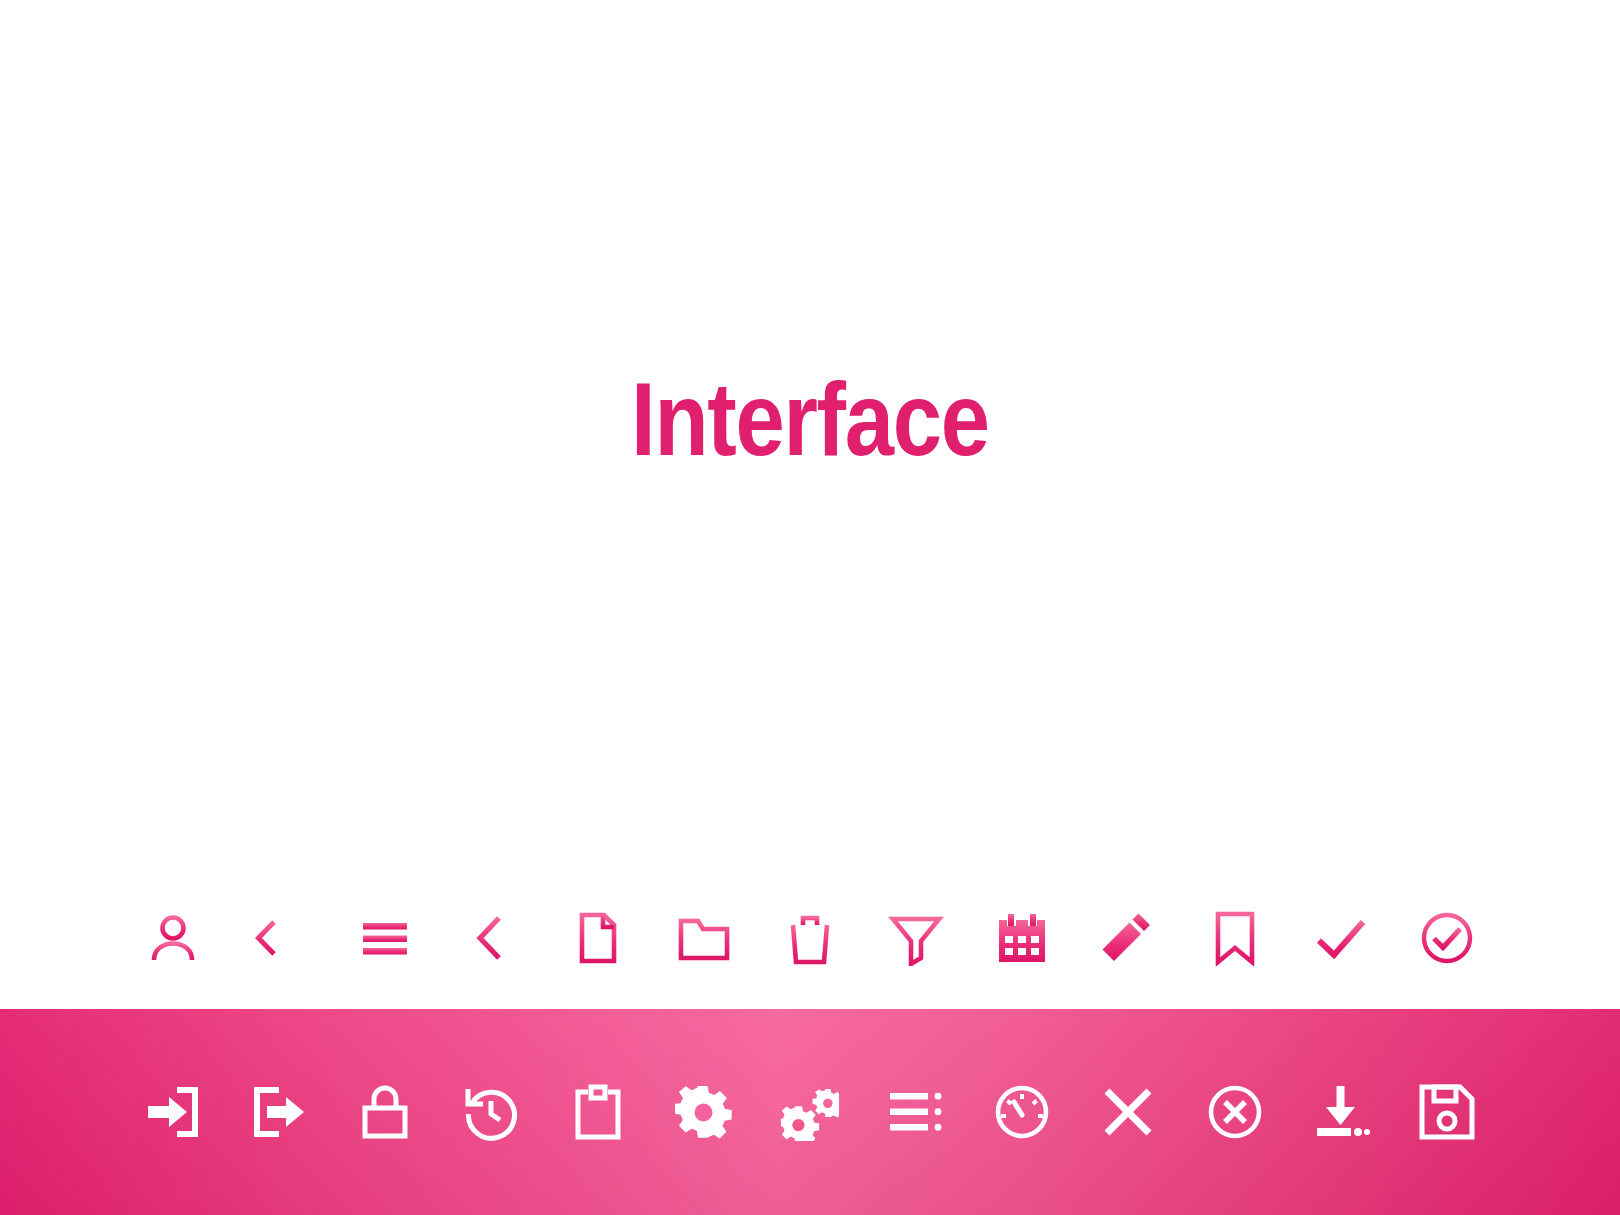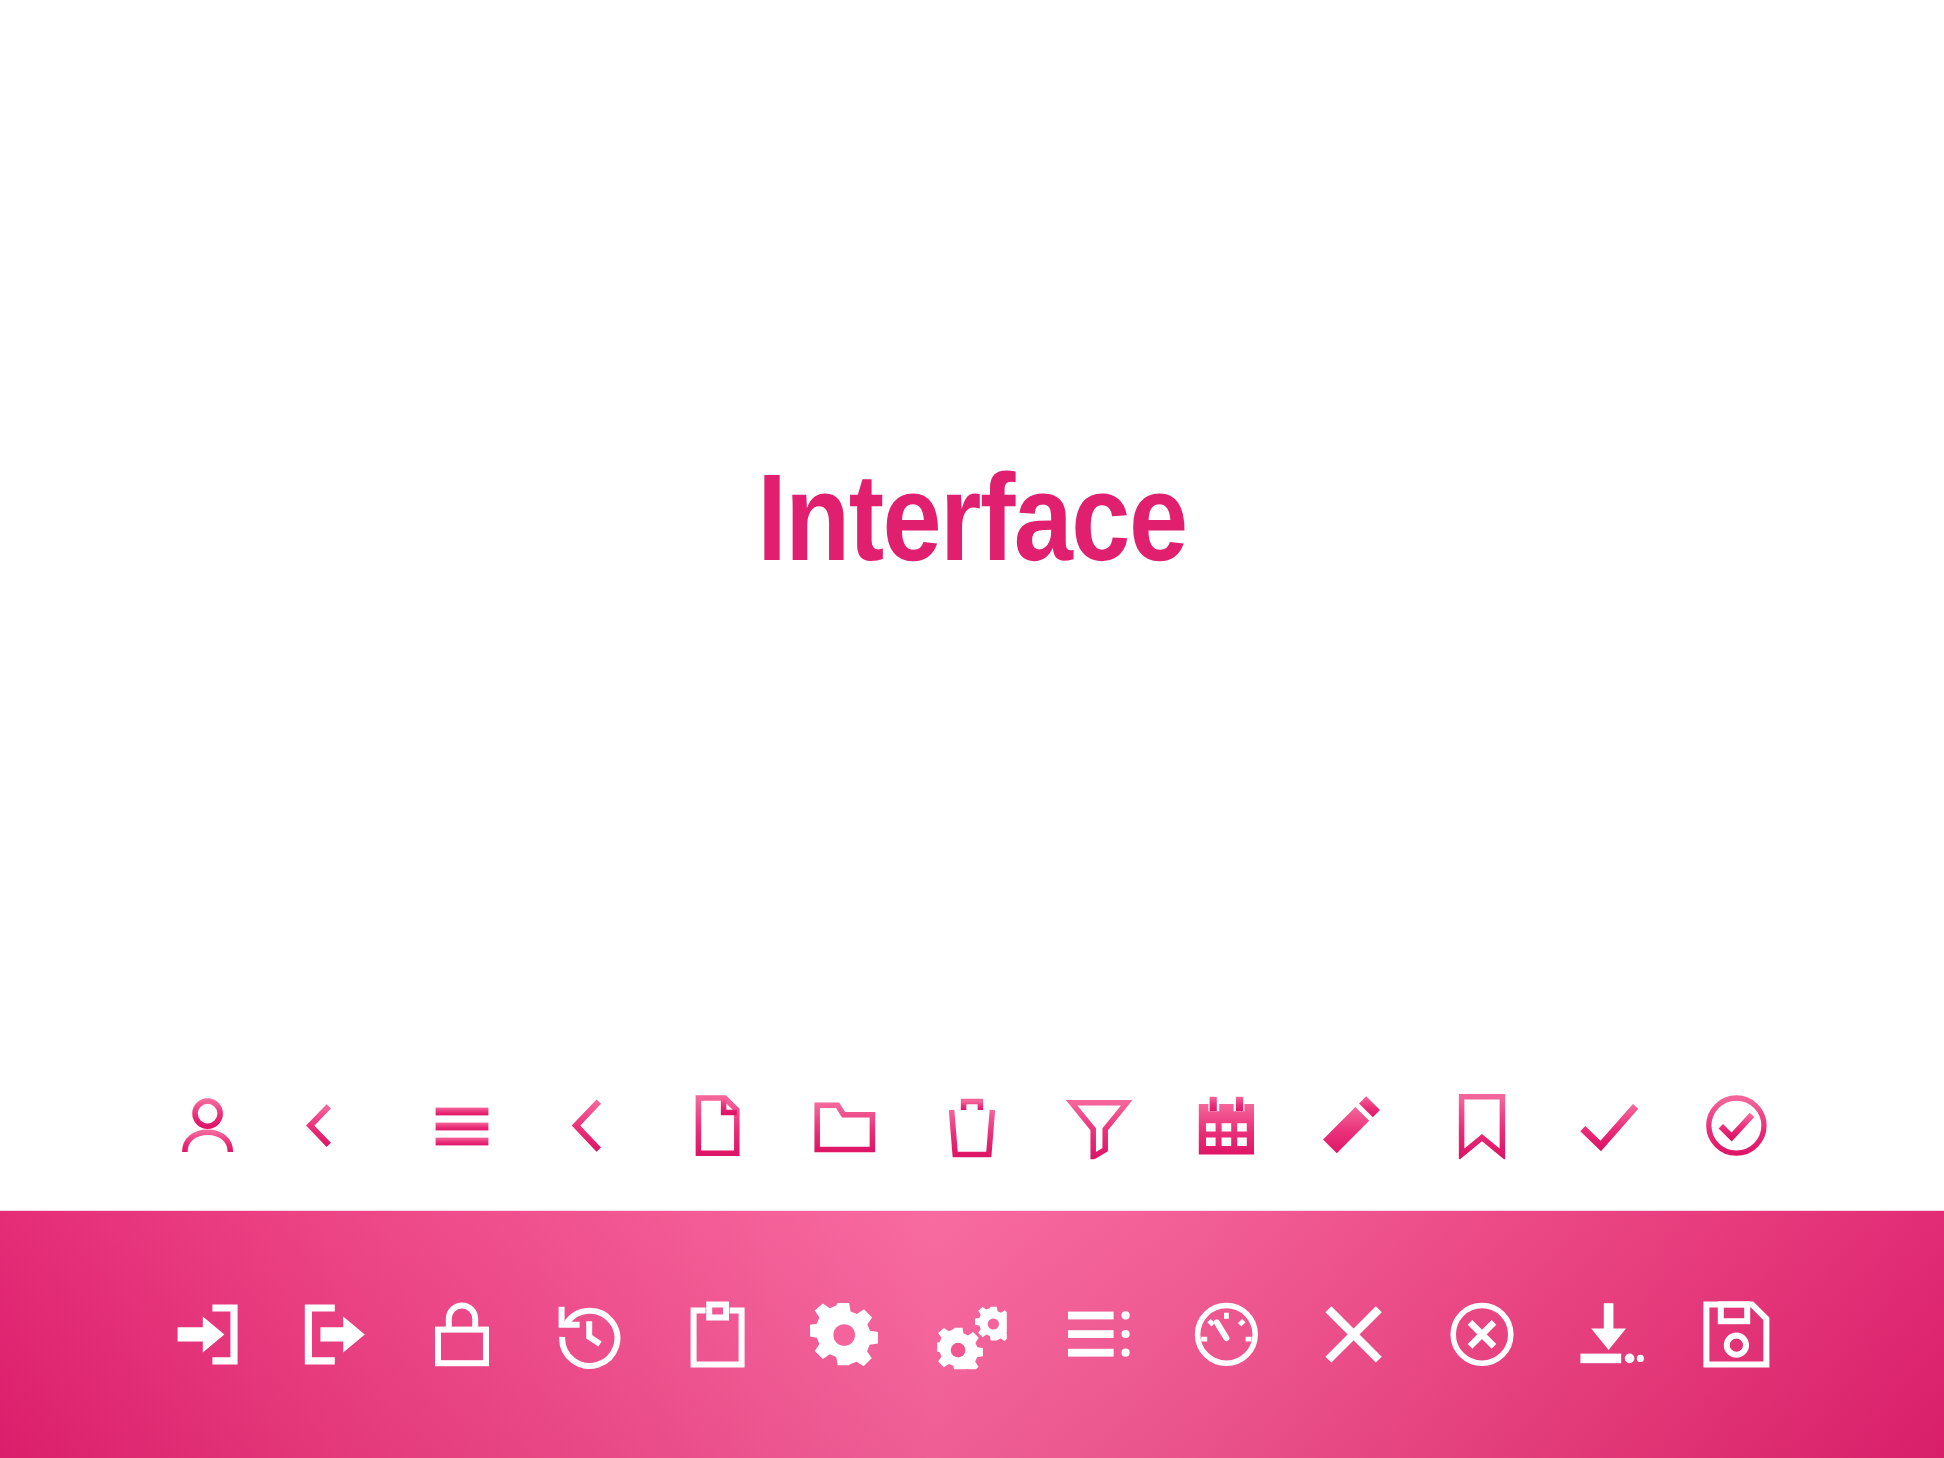--- a/index.html
+++ b/index.html
@@ -11,21 +11,21 @@
     width: 1620px;
     height: 1215px;
     position: relative;
     overflow: hidden;
     font-family: "Liberation Sans", sans-serif;
   }
 
   
   .title-wrap {
     position: absolute;
-    top: 12px;
+    top: 0;
     left: 0;
     width: 1620px;
     height: 800px;
     display: flex;
     align-items: flex-start;
     justify-content: center;
   }
   .page-title {
     margin: 0;
     padding-top: 368px;

